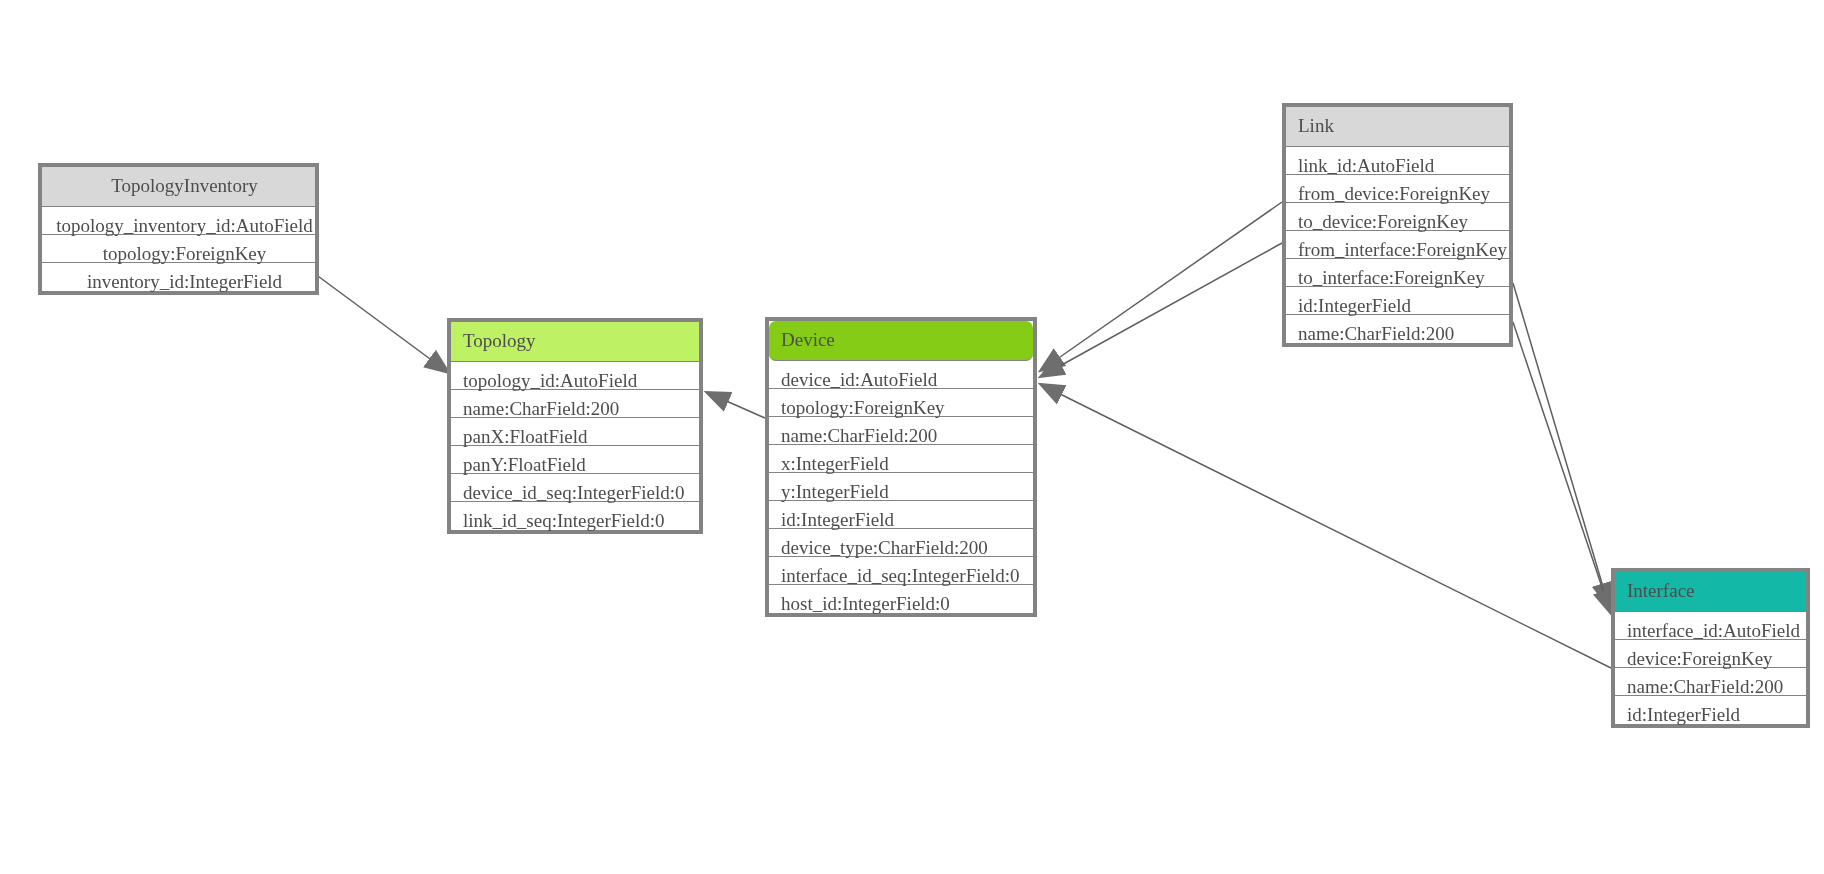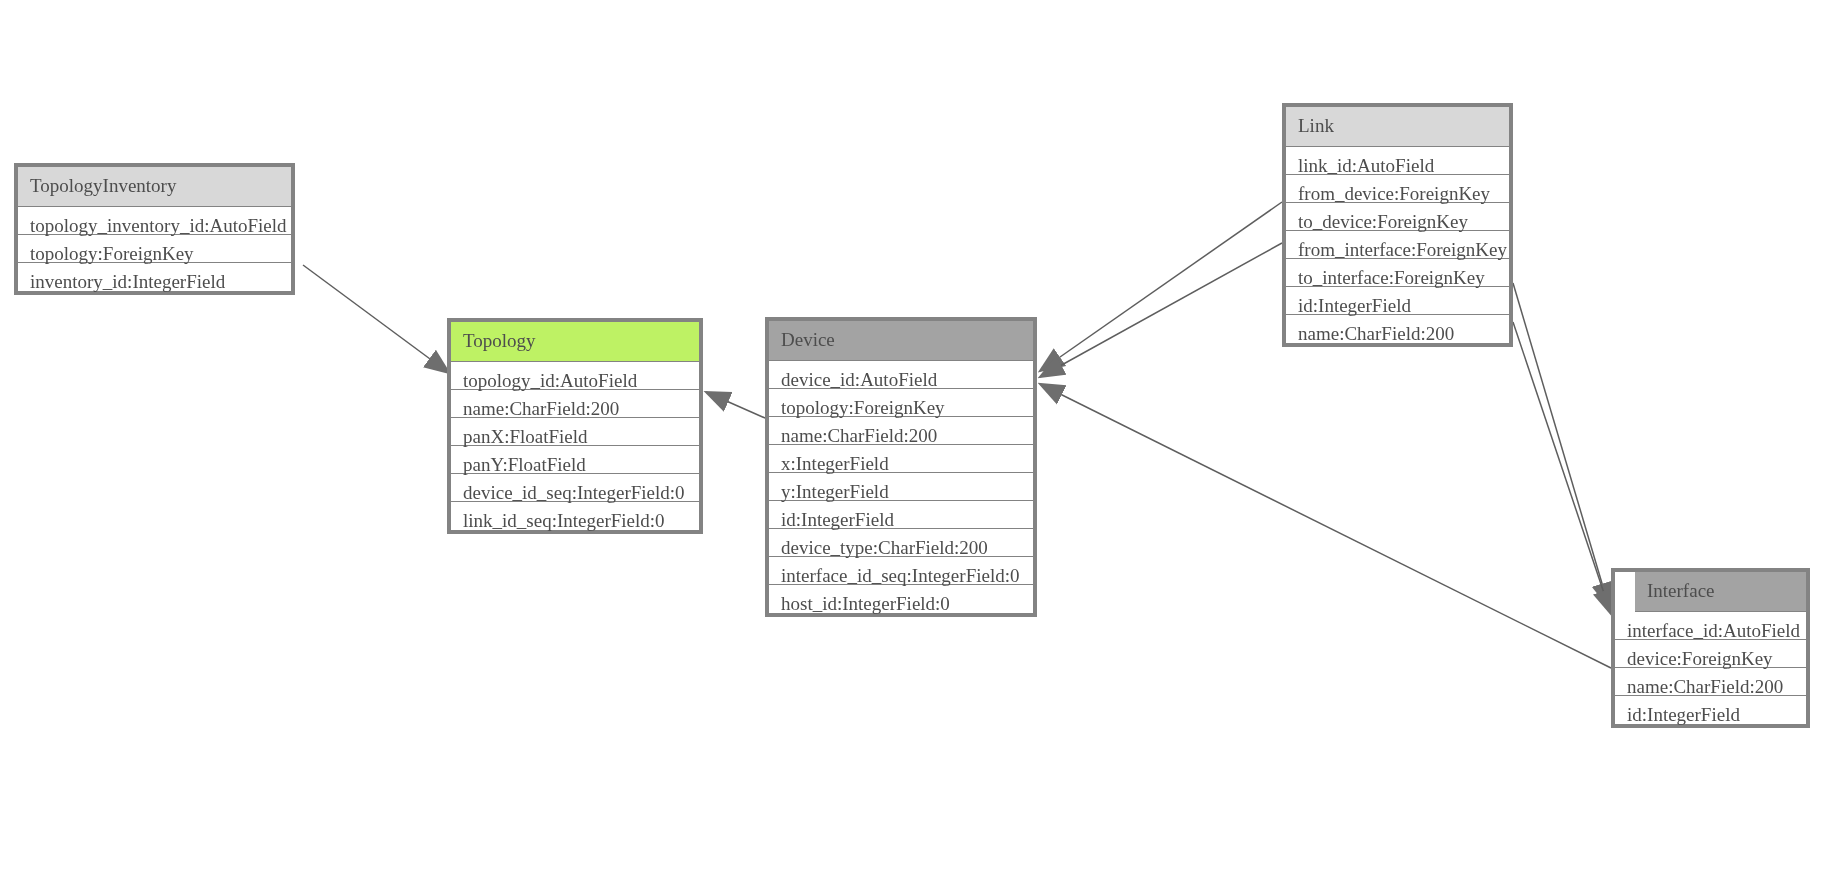--- a/index.html
+++ b/index.html
@@ -67,37 +67,37 @@
         <line x1="303" y1="265" x2="449" y2="373" stroke="#5e5e5e" stroke-width="1.5" marker-end="url(#arrowhead)"></line>
         <line x1="765" y1="418" x2="706" y2="392" stroke="#5e5e5e" stroke-width="1.5" marker-end="url(#arrowhead)"></line>
         <line x1="1282" y1="202" x2="1040" y2="371" stroke="#5e5e5e" stroke-width="1.5" marker-end="url(#arrowhead)"></line>
         <line x1="1282" y1="243" x2="1040" y2="377" stroke="#5e5e5e" stroke-width="1.5" marker-end="url(#arrowhead)"></line>
         <line x1="1611" y1="668" x2="1040" y2="384" stroke="#5e5e5e" stroke-width="1.5" marker-end="url(#arrowhead)"></line>
         <line x1="1513" y1="283" x2="1609" y2="607" stroke="#5e5e5e" stroke-width="1.5" marker-end="url(#arrowhead)"></line>
         <line x1="1513" y1="322" x2="1611" y2="614" stroke="#5e5e5e" stroke-width="1.5" marker-end="url(#arrowhead)"></line>
       </g>
   </svg>
 
-<div class="entity" style="left: 14px; top: 163px; width: 281px; border-color: rgb(131, 131, 131); color: rgb(77, 77, 77);">
+<div class="entity" style="left: 38px; top: 163px; width: 281px; border-color: rgb(131, 131, 131); color: rgb(77, 77, 77); text-align: center;">
       <div class="header" style="background: rgb(216, 216, 216);">TopologyInventory</div>
       <div class="row">topology_inventory_id:AutoField</div>
       <div class="row">topology:ForeignKey</div>
       <div class="row">inventory_id:IntegerField</div>
     </div>
     <div class="entity" style="left: 447px; top: 318px; width: 256px; border-color: rgb(131, 131, 131); color: rgb(77, 77, 77);">
       <div class="header" style="background: #bef264;">Topology</div>
       <div class="row">topology_id:AutoField</div>
       <div class="row">name:CharField:200</div>
       <div class="row">panX:FloatField</div>
       <div class="row">panY:FloatField</div>
       <div class="row">device_id_seq:IntegerField:0</div>
       <div class="row">link_id_seq:IntegerField:0</div>
     </div>
     <div class="entity" style="left: 765px; top: 317px; width: 272px; border-color: rgb(131, 131, 131); color: rgb(77, 77, 77);">
-      <div class="header" style="background: #a3a3a3;">Device</div>
+      <div class="header" style="background: #84cc16; border-radius: 7px;">Device</div>
       <div class="row">device_id:AutoField</div>
       <div class="row">topology:ForeignKey</div>
       <div class="row">name:CharField:200</div>
       <div class="row">x:IntegerField</div>
       <div class="row">y:IntegerField</div>
       <div class="row">id:IntegerField</div>
       <div class="row">device_type:CharField:200</div>
       <div class="row">interface_id_seq:IntegerField:0</div>
       <div class="row">host_id:IntegerField:0</div>
     </div>
@@ -105,19 +105,19 @@
       <div class="header" style="background: rgb(216, 216, 216);">Link</div>
       <div class="row">link_id:AutoField</div>
       <div class="row">from_device:ForeignKey</div>
       <div class="row">to_device:ForeignKey</div>
       <div class="row">from_interface:ForeignKey</div>
       <div class="row">to_interface:ForeignKey</div>
       <div class="row">id:IntegerField</div>
       <div class="row">name:CharField:200</div>
     </div>
     <div class="entity" style="left: 1611px; top: 568px; width: 199px; border-color: rgb(131, 131, 131); color: rgb(77, 77, 77);">
-      <div class="header" style="background: #a3a3a3; margin-left: 20px;">Interface</div>
+      <div class="header" style="background: #14b8a6;">Interface</div>
       <div class="row">interface_id:AutoField</div>
       <div class="row">device:ForeignKey</div>
       <div class="row">name:CharField:200</div>
       <div class="row">id:IntegerField</div>
     </div>
   </div>
 
 </body></html>

